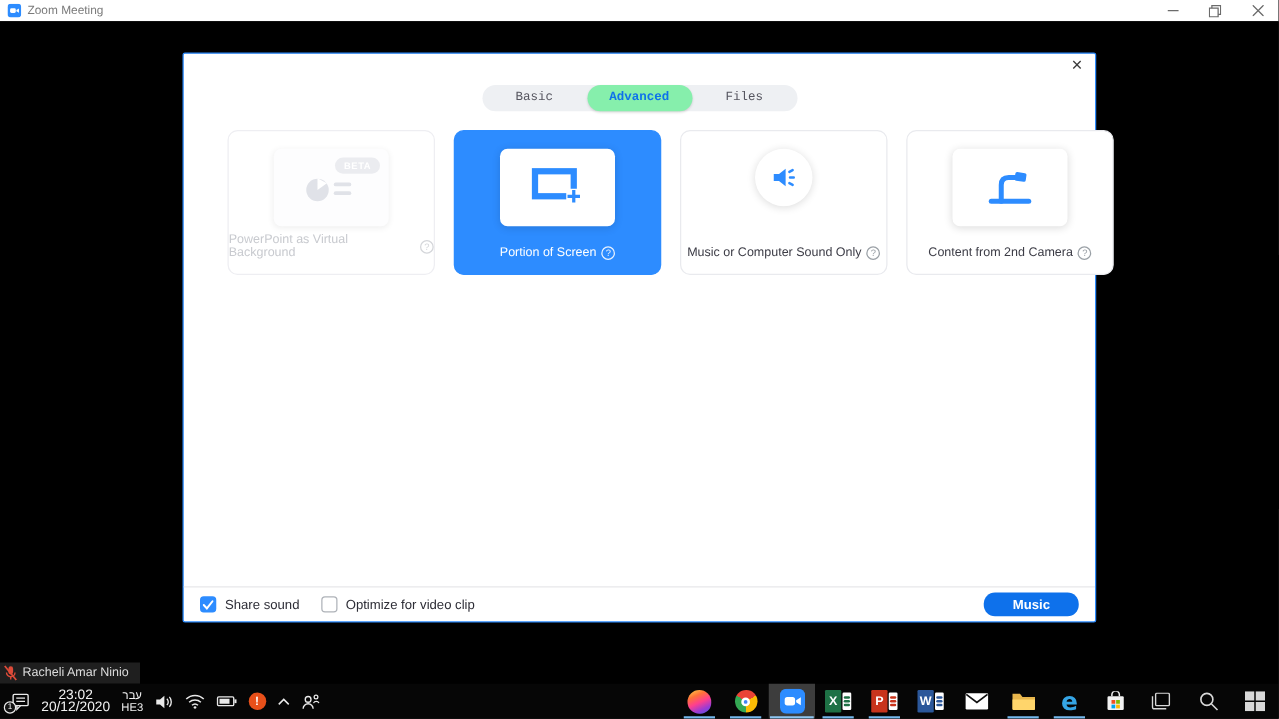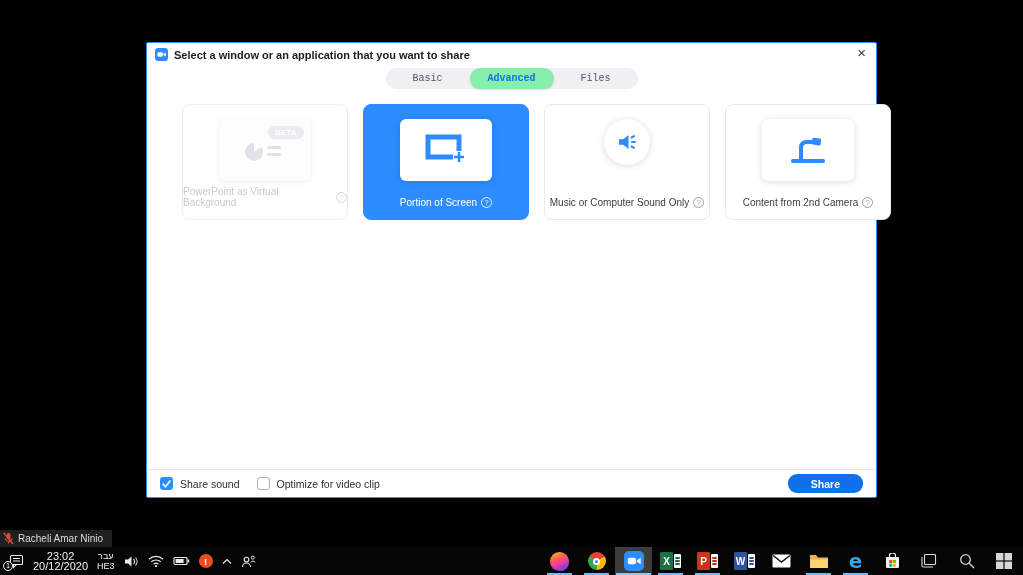--- a/index.html
+++ b/index.html
@@ -101,32 +101,50 @@
   .excel .tile{background:#1e7145;} .excel .page i{background:#1e7145;}
   .ppt .tile{background:#c8341c;}  .ppt .page i{background:#c8341c;}
   .word .tile{background:#2b579a;} .word .page i{background:#2b579a;}
   .edge-e{font-size:20px;font-weight:bold;color:#35a5e5;line-height:20px;font-family:"DejaVu Sans",sans-serif;}
 </style>
 </head>
 <body>
 
 <div class="screen">
 
+  <div class="titlebar">
+    <svg class="app-ico" viewBox="0 0 24 24">
+      <rect width="24" height="24" rx="6" fill="#2D8CFF"></rect>
+      <rect x="4.5" y="8" width="10" height="8" rx="2.5" fill="#fff"></rect>
+      <path d="M15.5 11l4.5-2.8v7.6L15.5 13z" fill="#fff"></path>
+    </svg>
+    <span class="titlebar-title">Zoom Meeting</span>
+    <div class="win-controls">
+      <div class="win-btn">
+        <svg width="9" height="9">
+            <line x1="0" y1="4.5" x2="9" y2="4.5" stroke="#6b6b6b" stroke-width="1"></line>
+          </svg>
+      </div>
+      <div class="win-btn">
+        <svg width="10" height="10">
+          <rect x="2.5" y="0.5" width="7" height="7" fill="none" stroke="#6b6b6b"></rect>
+          <rect x="0.5" y="2.5" width="7" height="7" fill="#fff" stroke="#6b6b6b"></rect>
+        </svg>
+      </div>
+      <div class="win-btn">
+        <svg width="9" height="9">
+          <path d="M0 0L9 9M9 0L0 9" stroke="#6b6b6b" stroke-width="1"></path>
+        </svg>
+      </div>
+    </div>
+  </div>
 
   <div class="meeting"></div>
 
   <div class="dialog">
-    <div class="dialog-header">
-      <svg class="app-ico" viewBox="0 0 24 24">
-        <rect width="24" height="24" rx="6" fill="#2D8CFF"></rect>
-        <rect x="4.5" y="8" width="10" height="8" rx="2.5" fill="#fff"></rect>
-        <path d="M15.5 11l4.5-2.8v7.6L15.5 13z" fill="#fff"></path>
-      </svg>
-      <span class="dialog-title">Select a window or an application that you want to share</span>
-    </div>
     <span class="dialog-close">×</span>
 
     <div class="tabs">
       <div class="tab">Basic</div>
       <div class="tab active">Advanced</div>
       <div class="tab">Files</div>
     </div>
 
     <div class="cards">
 
@@ -191,21 +209,21 @@
 
     <div class="dialog-footer">
       <span class="cb checked">
         <svg width="9" height="8" viewBox="0 0 9 8">
           <path d="M1 4l2.5 2.7L8 1" fill="none" stroke="#fff" stroke-width="1.6" stroke-linecap="round"></path>
         </svg>
       </span>
       <span class="cb-label">Share sound</span>
       <span class="cb unchecked"></span>
       <span class="cb-label">Optimize for video clip</span>
-      <button class="share-btn">Share</button>
+      <button class="share-btn">Music</button>
     </div>
   </div>
 
   <div class="nameplate">
     <svg width="11" height="13" viewBox="0 0 11 13">
       <rect x="3.7" y="1" width="3.8" height="6.5" rx="1.9" fill="#dd4b39"></rect>
       <path d="M2.2 6a3.4 3.4 0 0 0 6.8 0" stroke="#dd4b39" fill="none" stroke-width="1.1"></path>
       <line x1="5.6" y1="9.5" x2="5.6" y2="11.5" stroke="#dd4b39" stroke-width="1.1"></line>
       <line x1="0.8" y1="0.8" x2="10" y2="12" stroke="#dd4b39" stroke-width="1.4"></line>
     </svg>

